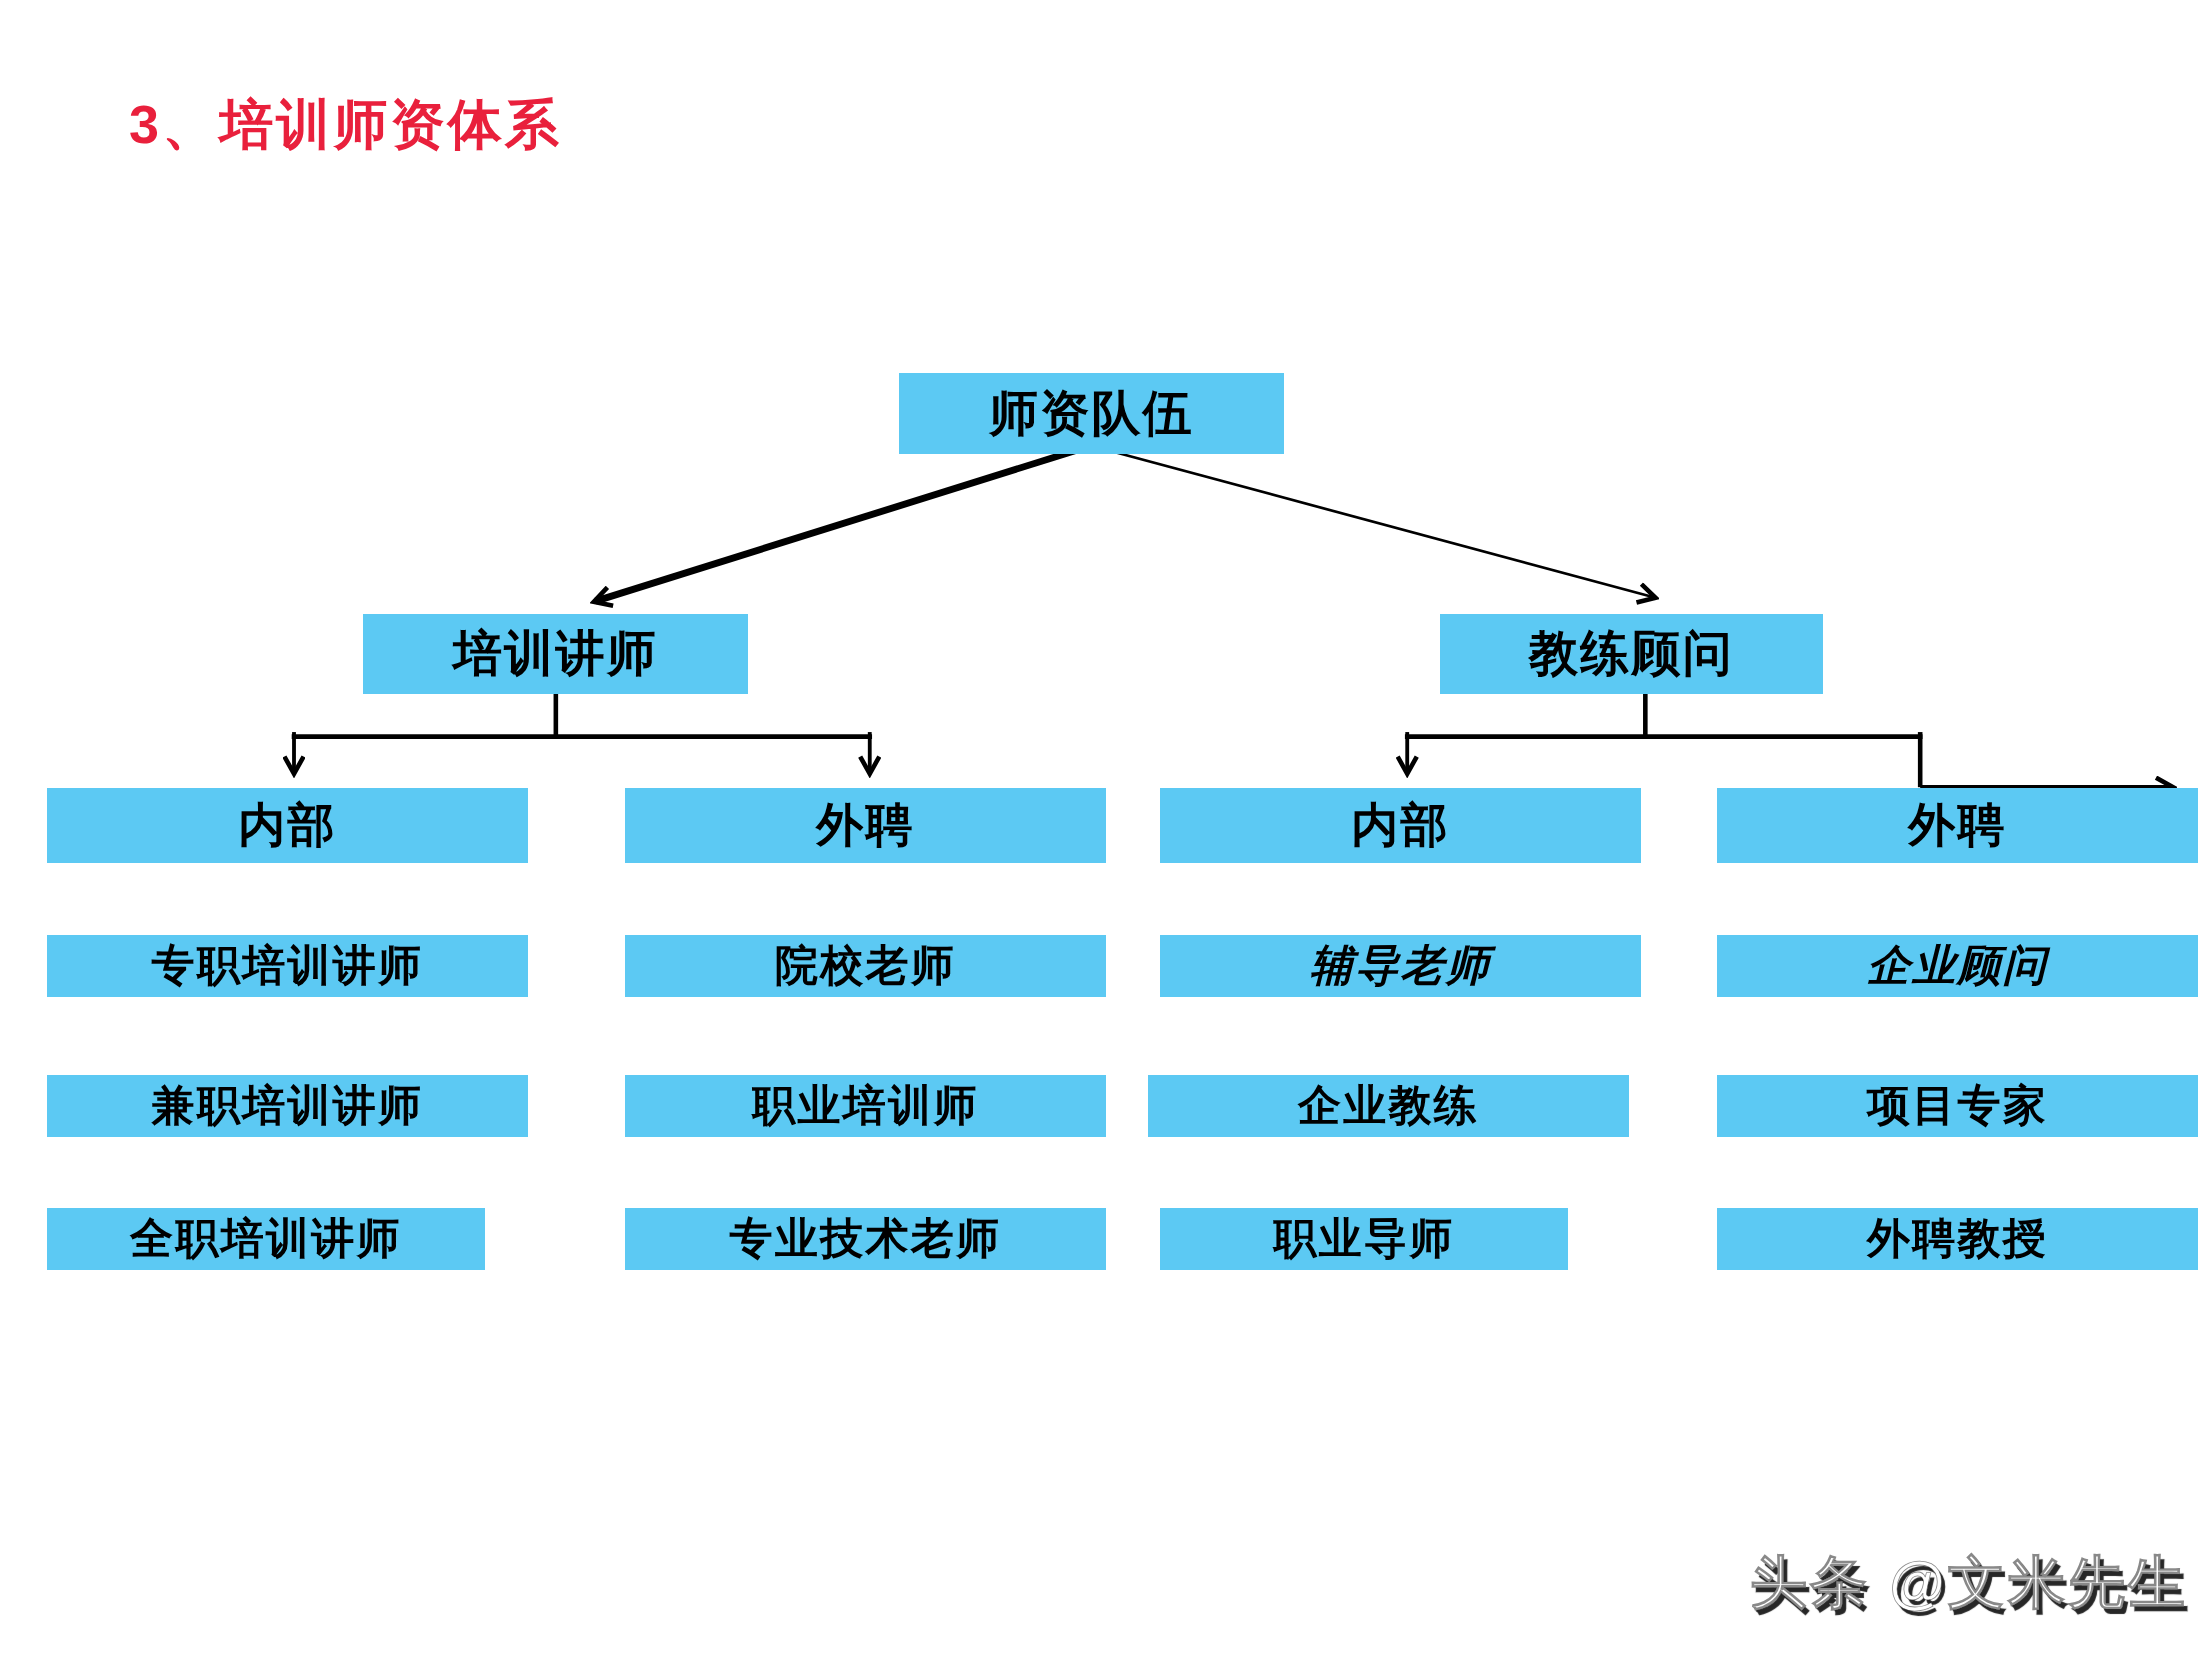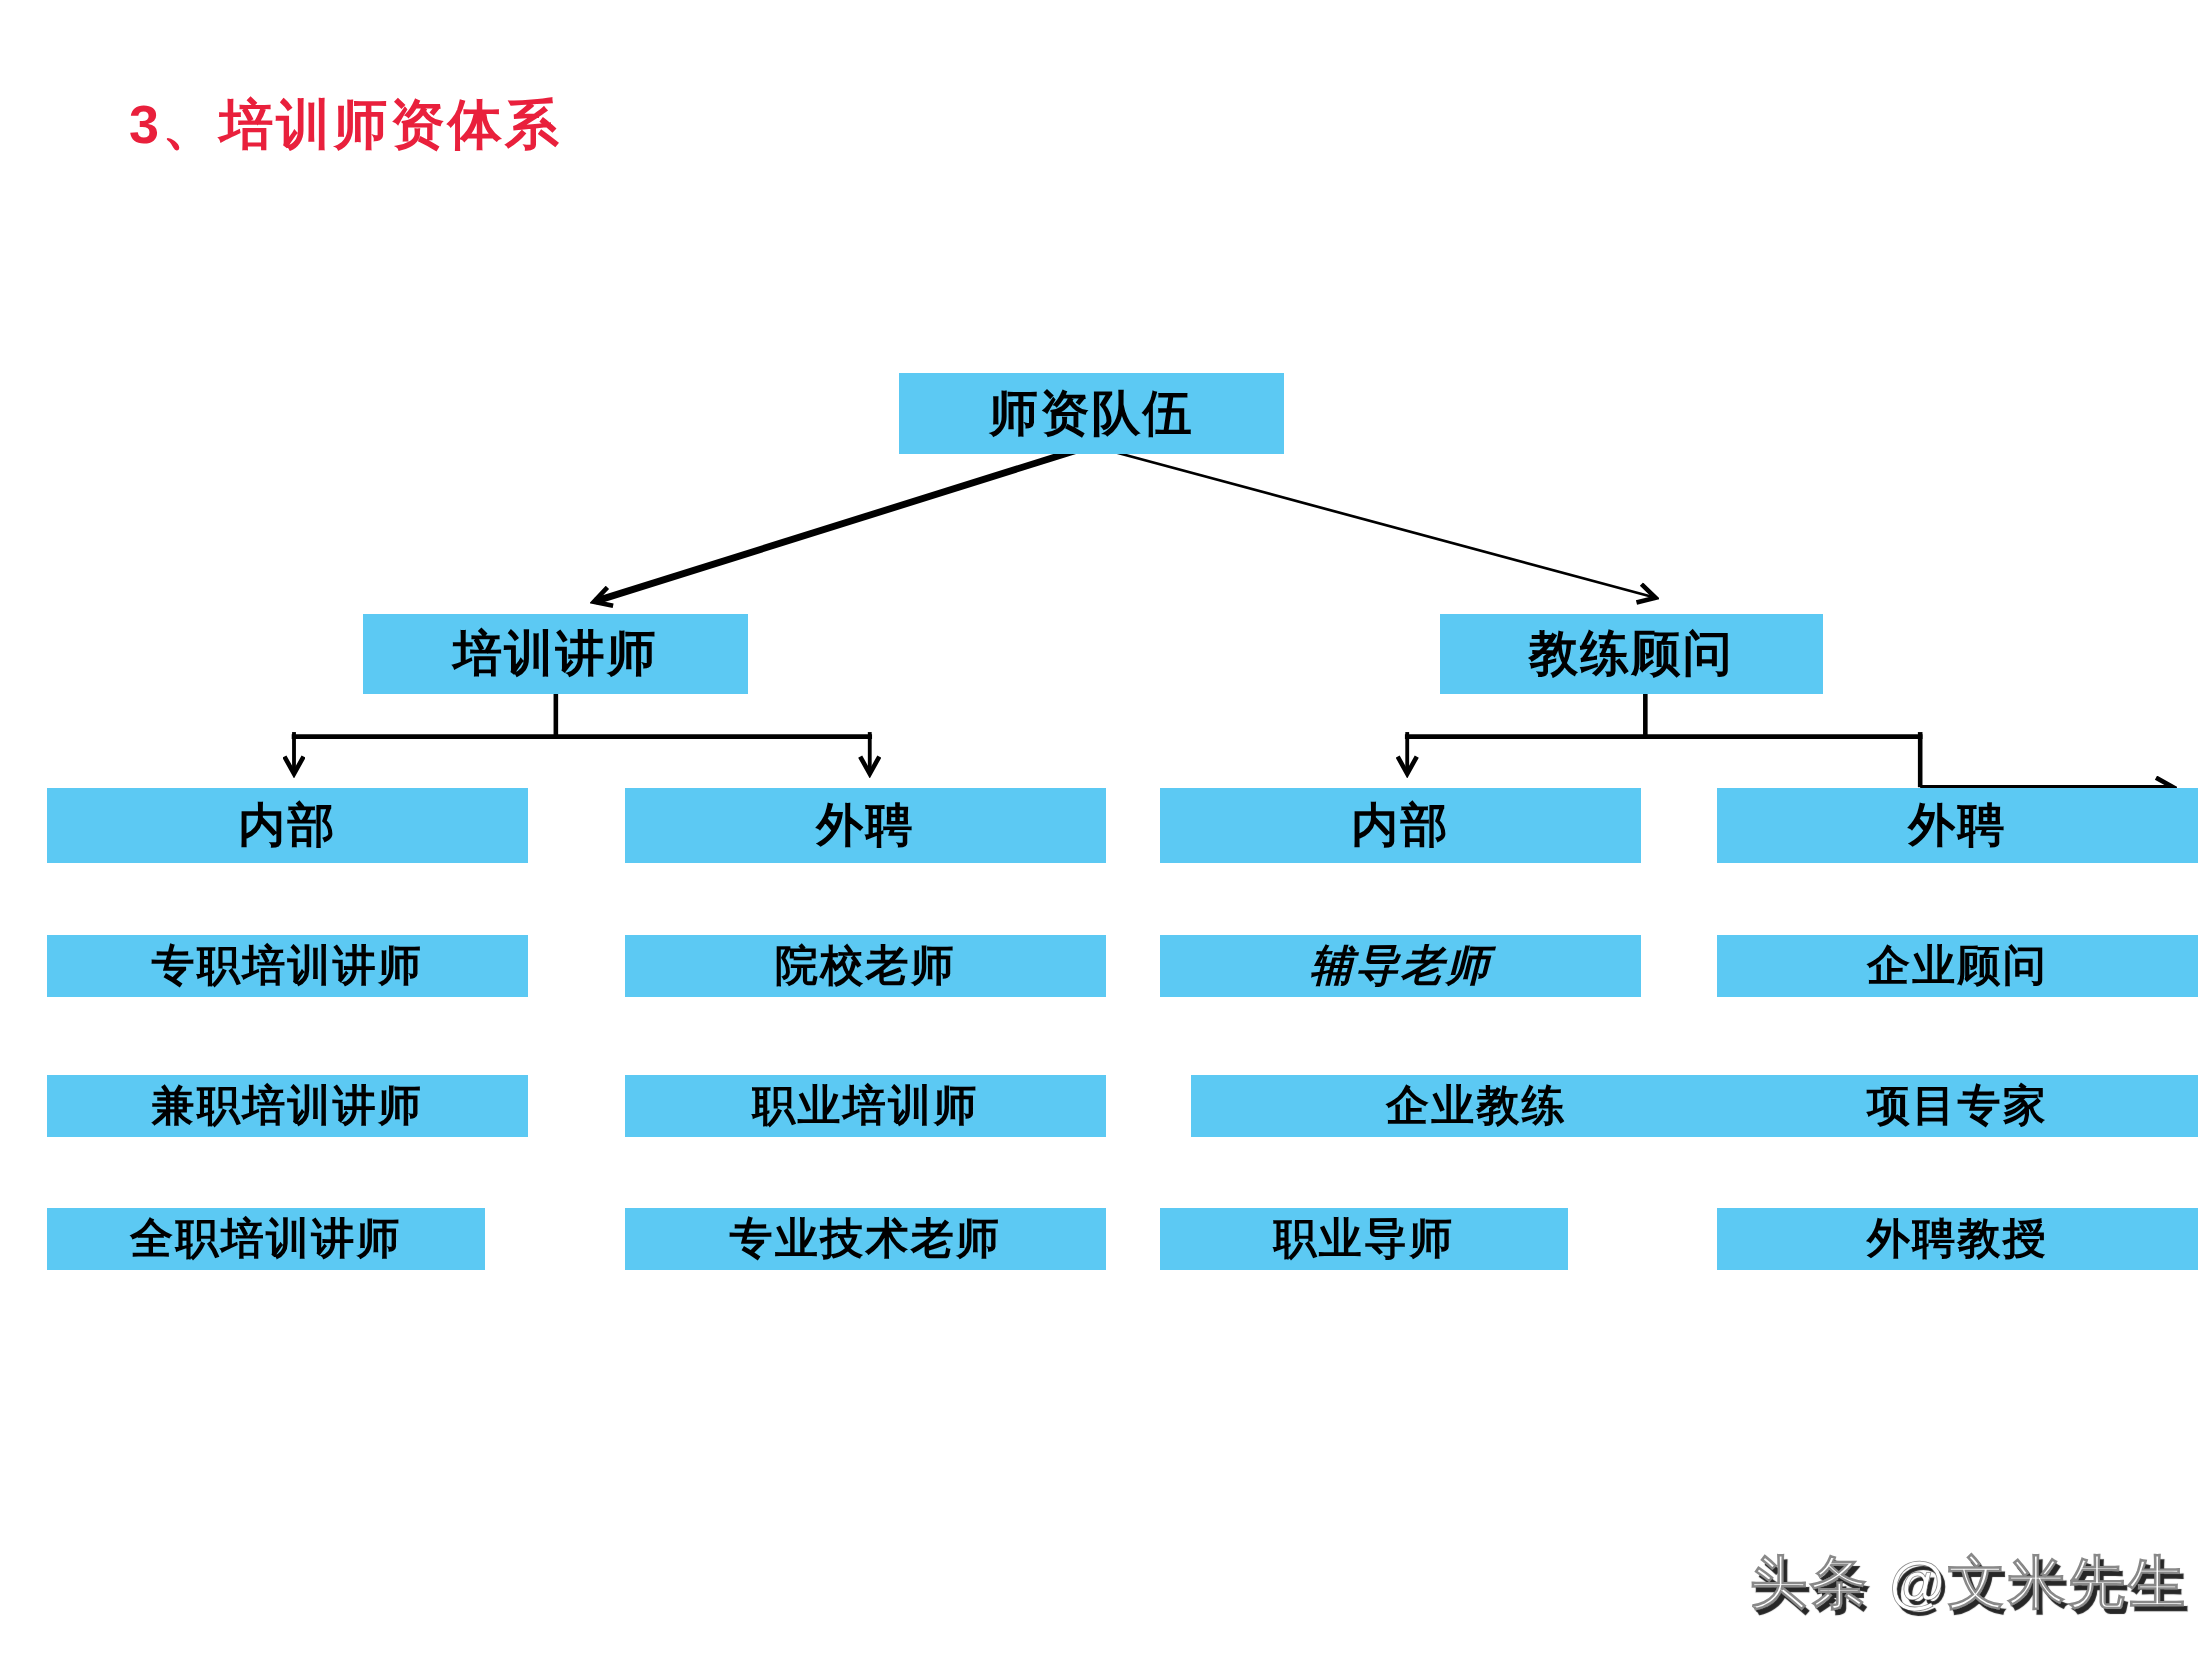--- a/index.html
+++ b/index.html
@@ -90,25 +90,25 @@
   <div class="node lvl2" style="left:1440px; top:614px; width:383px; height:80px;">教练顾问</div>
 
   <div class="node lvl3" style="left:47px; top:788px; width:481px; height:75px;">内部</div>
   <div class="node lvl3" style="left:625px; top:788px; width:481px; height:75px;">外聘</div>
   <div class="node lvl3" style="left:1160px; top:788px; width:481px; height:75px;">内部</div>
   <div class="node lvl3" style="left:1717px; top:788px; width:481px; height:75px;">外聘</div>
 
   <div class="node leaf" style="left:47px; top:935px; width:481px; height:62px;">专职培训讲师</div>
   <div class="node leaf" style="left:625px; top:935px; width:481px; height:62px;">院校老师</div>
   <div class="node leaf" style="left:1160px; top:935px; width:481px; height:62px;font-style:italic;">辅导老师</div>
-  <div class="node leaf" style="left:1717px; top:935px; width:481px; height:62px;">企业顾问</div>
+  <div class="node leaf" style="left:1717px; top:935px; width:481px; height:62px;font-style:italic;">企业顾问</div>
 
   <div class="node leaf" style="left:47px; top:1075px; width:481px; height:62px;">兼职培训讲师</div>
   <div class="node leaf" style="left:625px; top:1075px; width:481px; height:62px;">职业培训师</div>
-  <div class="node leaf" style="left:1191px; top:1075px; width:481px; height:62px;padding-left:45px;">企业教练</div>
+  <div class="node leaf" style="left:1148px; top:1075px; width:481px; height:62px;">企业教练</div>
   <div class="node leaf" style="left:1717px; top:1075px; width:481px; height:62px;">项目专家</div>
 
   <div class="node leaf" style="left:47px; top:1208px; width:438px; height:62px;">全职培训讲师</div>
   <div class="node leaf" style="left:625px; top:1208px; width:481px; height:62px;">专业技术老师</div>
   <div class="node leaf" style="left:1160px; top:1208px; width:408px; height:62px;">职业导师</div>
   <div class="node leaf" style="left:1717px; top:1208px; width:481px; height:62px;">外聘教授</div>
 
   <div class="watermark">头条 @文米先生</div>
 
 </div>

